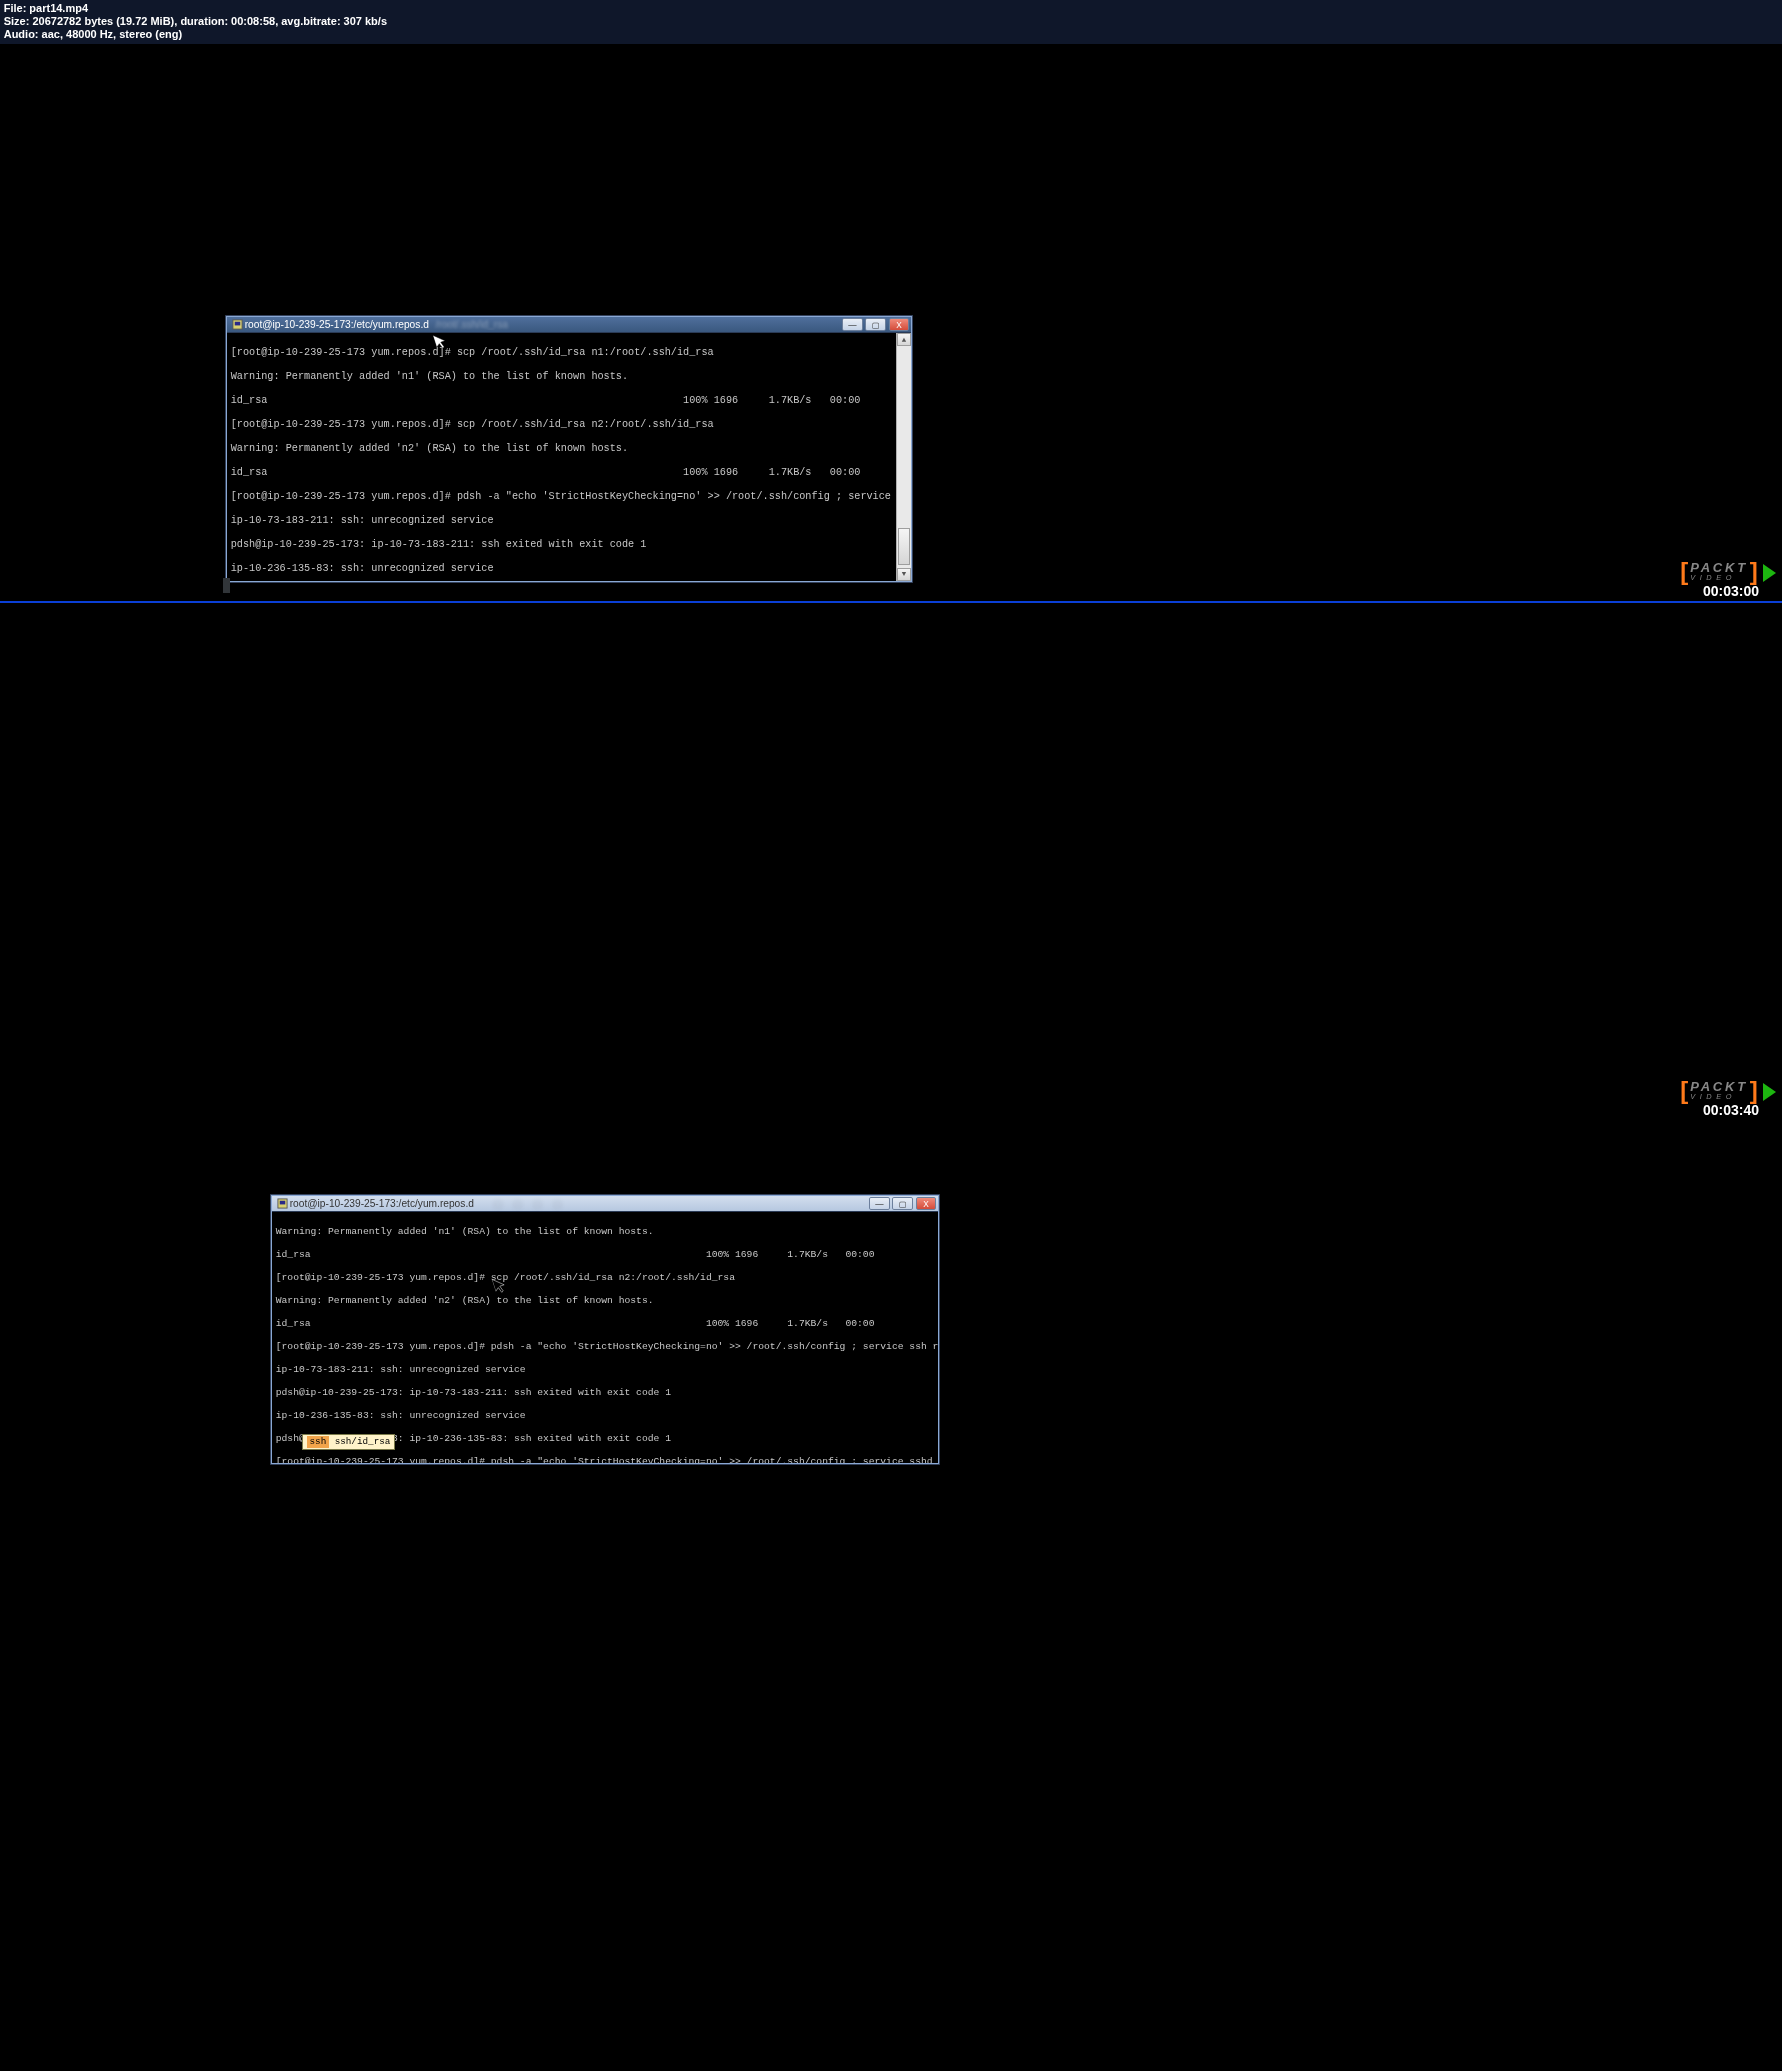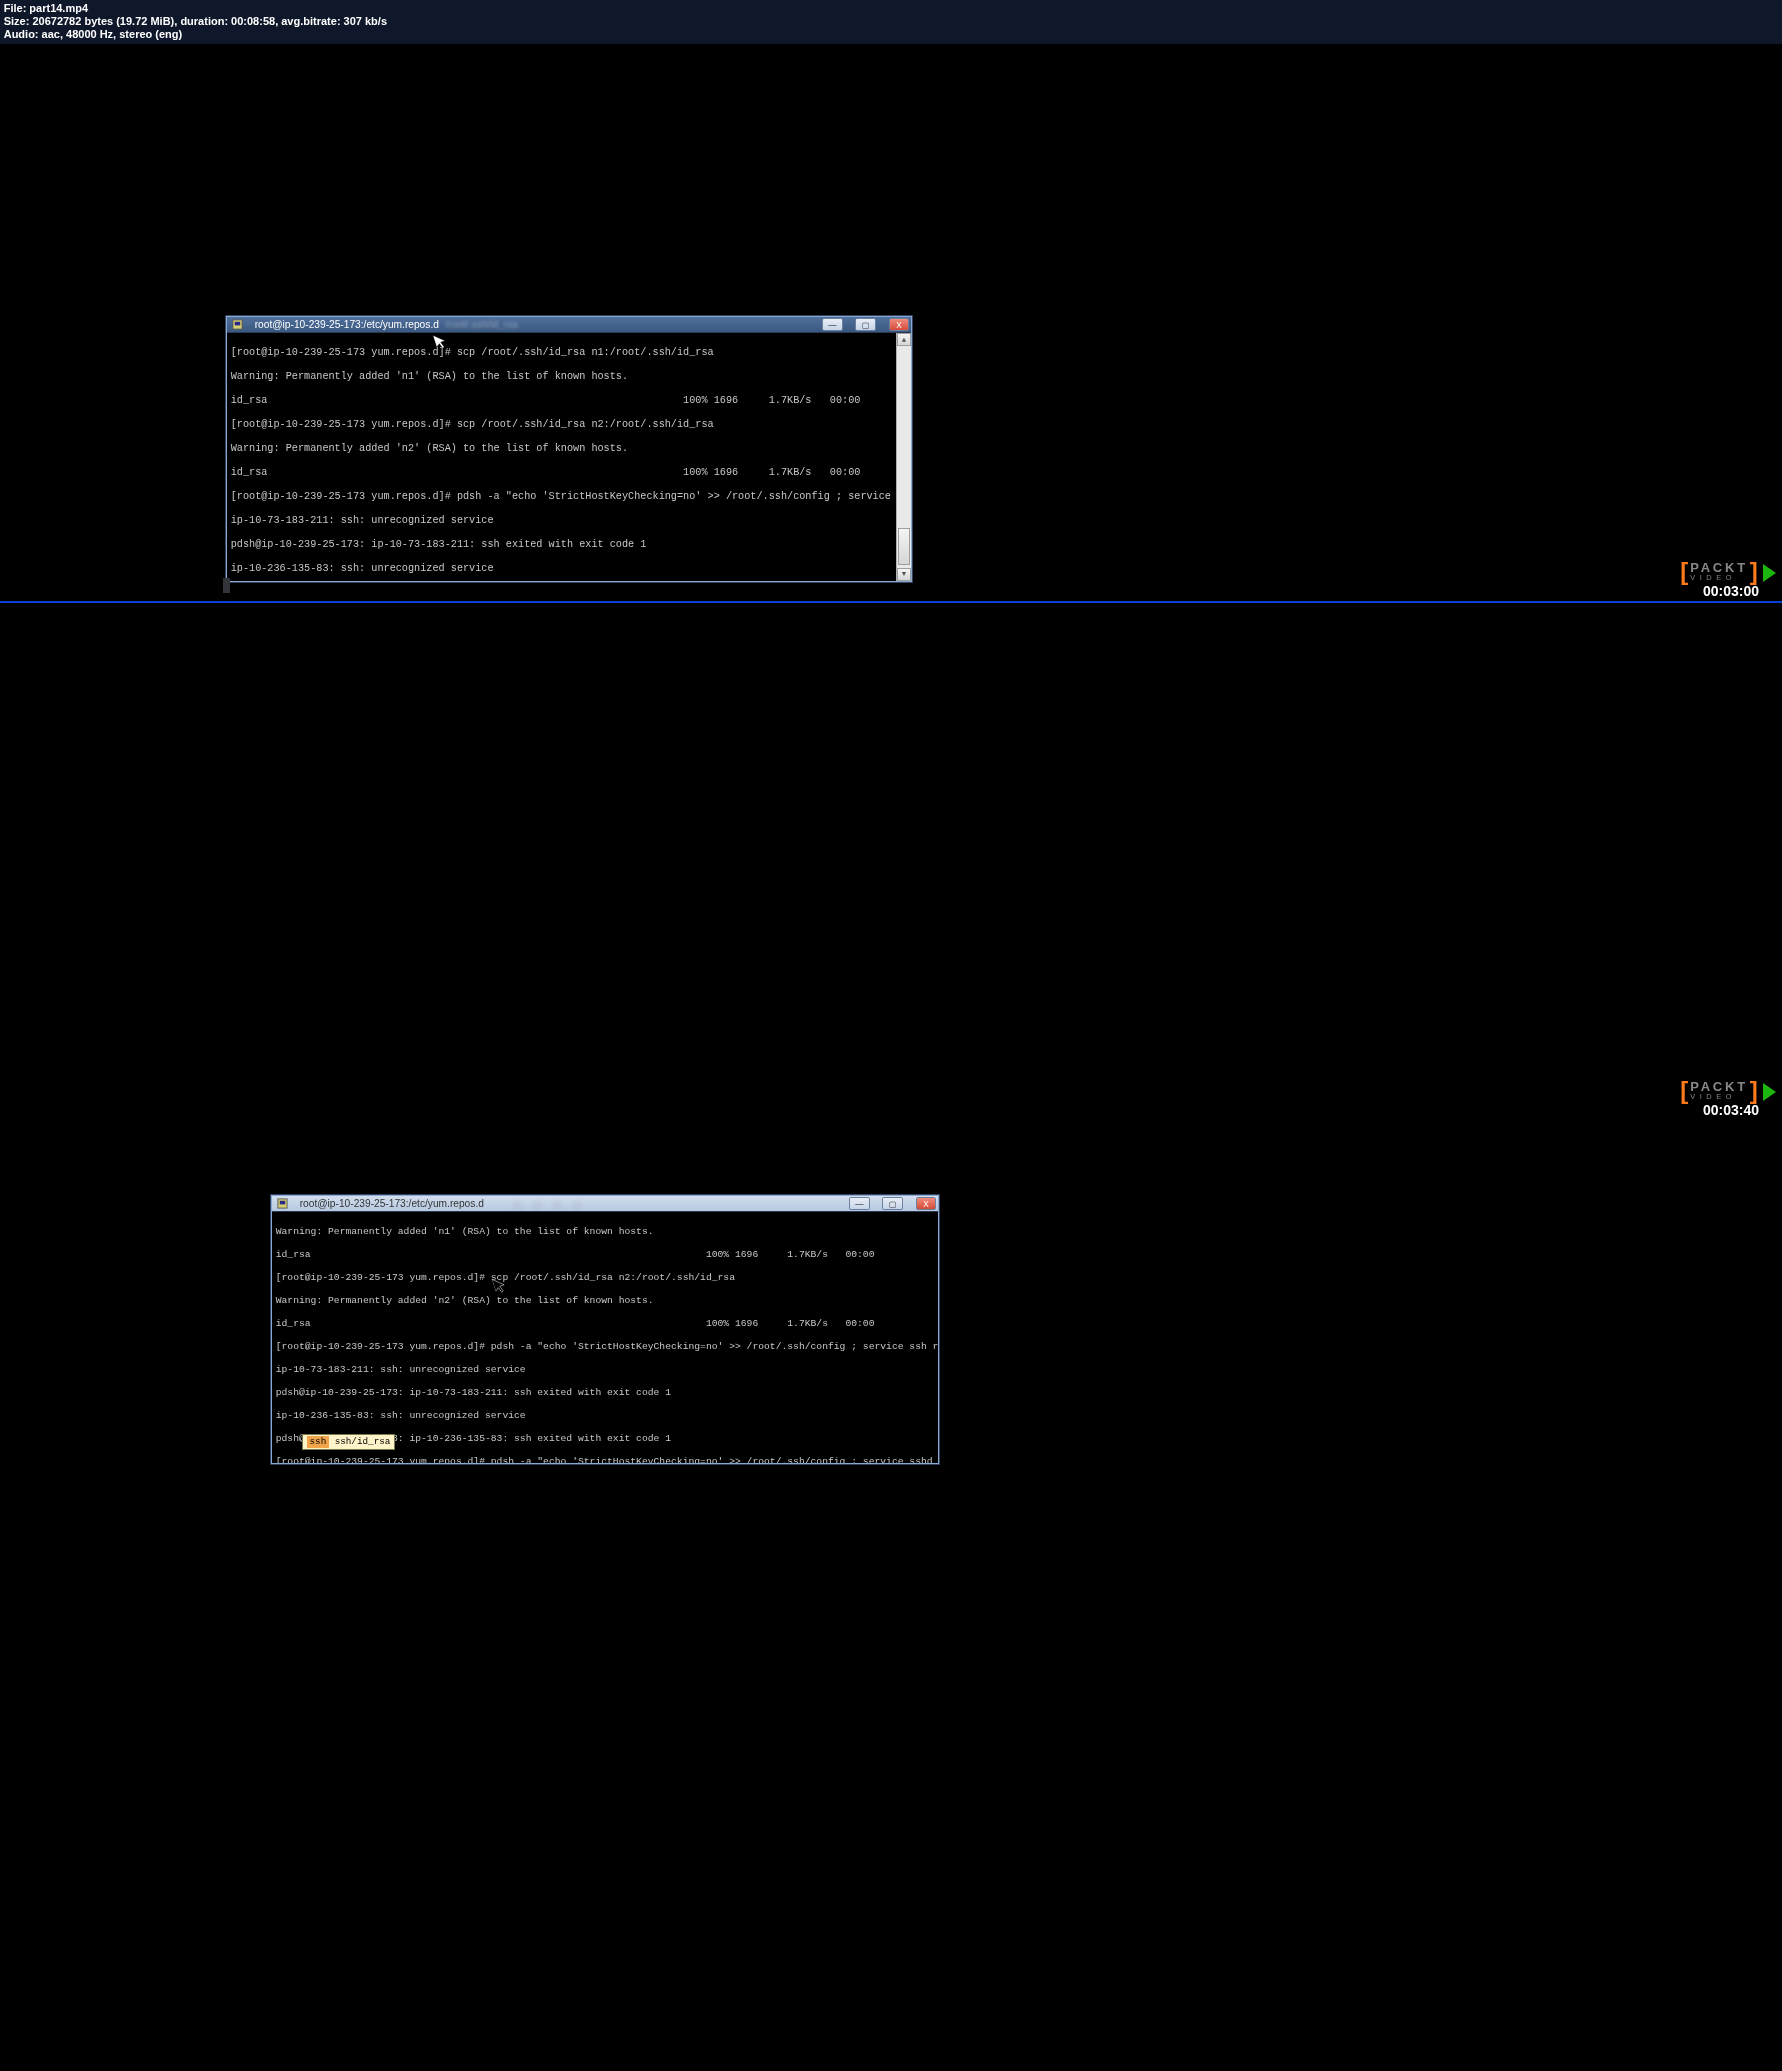--- a/index.html
+++ b/index.html
@@ -40,21 +40,21 @@
   .titlebar {
     display: flex;
     align-items: center;
     height: 16.7px;
     background: linear-gradient(#4f6f9c, #3a587f);
     border-bottom: 0.9px solid #2a3a55;
     font-family: Tahoma, sans-serif;
     font-size: 10.2px;
     color: #fff;
     padding: 0 1.9px 0 3.7px;
-    gap: 11px;
+    gap: 1px;
   }
   .titlebar .tb-icon {
     display: inline-flex;
     align-items: center;
     justify-content: center;
     width: 13px; height: 13px;
   }
   .titlebar .tb-title { flex: 1; white-space: nowrap; overflow: hidden; }
   .titlebar .blurred {
     color: rgba(255,255,255,0.35);
@@ -141,21 +141,21 @@
     gap: 1.9px;
     font-family: Arial, sans-serif;
   }
   .packt-brand .bracket { color: #ff7a1a; font-size: 24px; font-weight: bold; }
   .packt-brand .nametop {
     color: #888; font-weight: bold; letter-spacing: 2.8px; font-size: 13px;
   }
   .packt-brand .namebot {
     color: #888; letter-spacing: 4.6px; font-size: 7.4px;
   }
-  .packt-brand .stack { display:flex; flex-direction:column; line-height:1; }
+  .packt-brand .stack { display:flex; flex-direction:column; line-height:1;font-style:italic; }
   .packt-brand .play {
     width: 0; height: 0;
     border-top: 9.3px solid transparent;
     border-bottom: 9.3px solid transparent;
     border-left: 13px solid #1db610;
     margin-left: 3.7px; margin-top: 2.8px;
   }
   .timecode {
     position: absolute;
     right: 23px;

